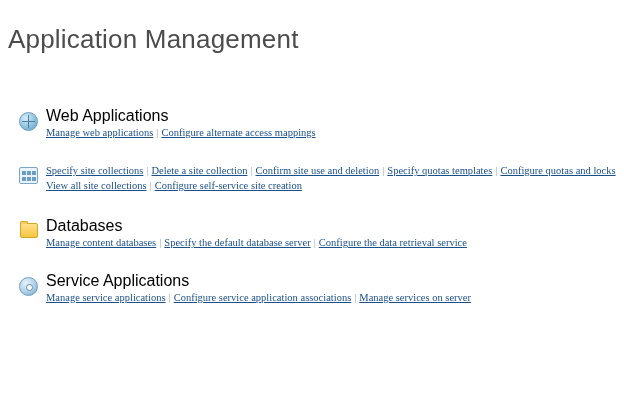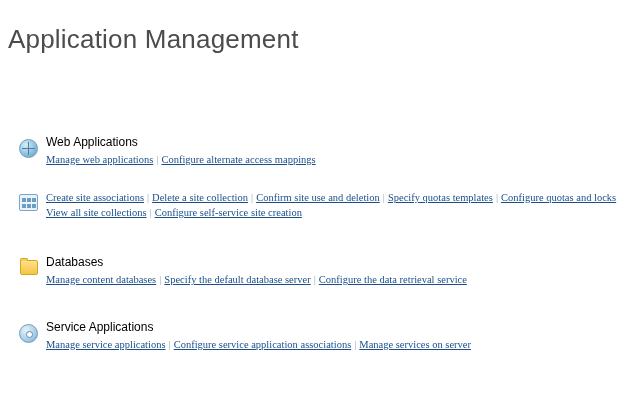--- a/index.html
+++ b/index.html
@@ -44,26 +44,25 @@
     min-height: 38px;
   }
   .section-icon {
     position: absolute;
     left: 0;
     top: 2px;
     width: 22px;
     height: 22px;
   }
   .section-title {
-    font-size: 12px;
+    font-size: 16px;
     color: #000000;
     line-height: 15px;
     margin-bottom: 2px;
     white-space: nowrap;
-    margin-top: 27px;
   }
   .links {
     font-size: 10.5px;
     line-height: 15px;
     color: #1a4f8a;
   }
   .link-row {
     white-space: nowrap;
     font-family: Liberation Serif, serif;
   }
@@ -205,21 +204,21 @@
             <i class="a"></i>
             <i class="b"></i>
             <i class="c"></i>
             <i class="d"></i>
             <i class="e"></i>
             <i class="f"></i>
           </span>
       </span>
       <div class="links">
         <div class="link-row">
-          <span class="link">Create site associations</span><span class="sep">|</span><span class="link">Delete a site collection</span><span class="sep">|</span><span class="link">Confirm site use and deletion</span><span class="sep">|</span><span class="link">Specify quotas templates</span><span class="sep">|</span><span class="link">Configure quotas and locks</span>
+          <span class="link">Specify site collections</span><span class="sep">|</span><span class="link">Delete a site collection</span><span class="sep">|</span><span class="link">Confirm site use and deletion</span><span class="sep">|</span><span class="link">Specify quotas templates</span><span class="sep">|</span><span class="link">Configure quotas and locks</span>
         </div>
         <div class="link-row">
           <span class="link">View all site collections</span><span class="sep">|</span><span class="link">Configure self-service site creation</span>
         </div>
       </div>
     </div>
 
     <div class="section">
       <span class="section-icon">
         <span class="ico-db"></span>

